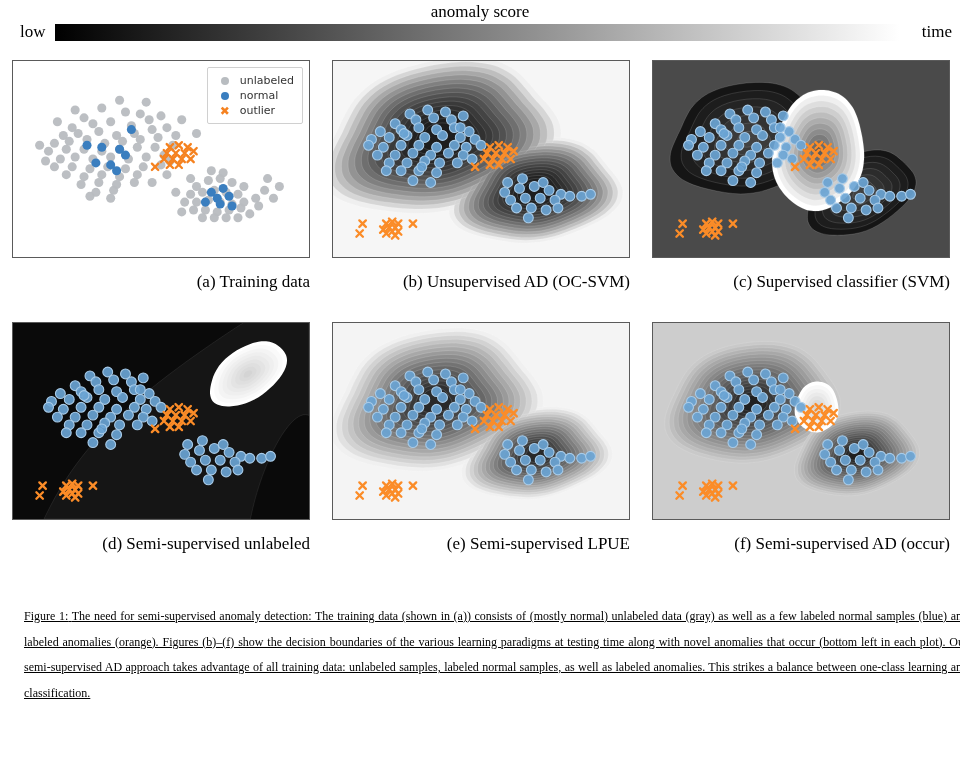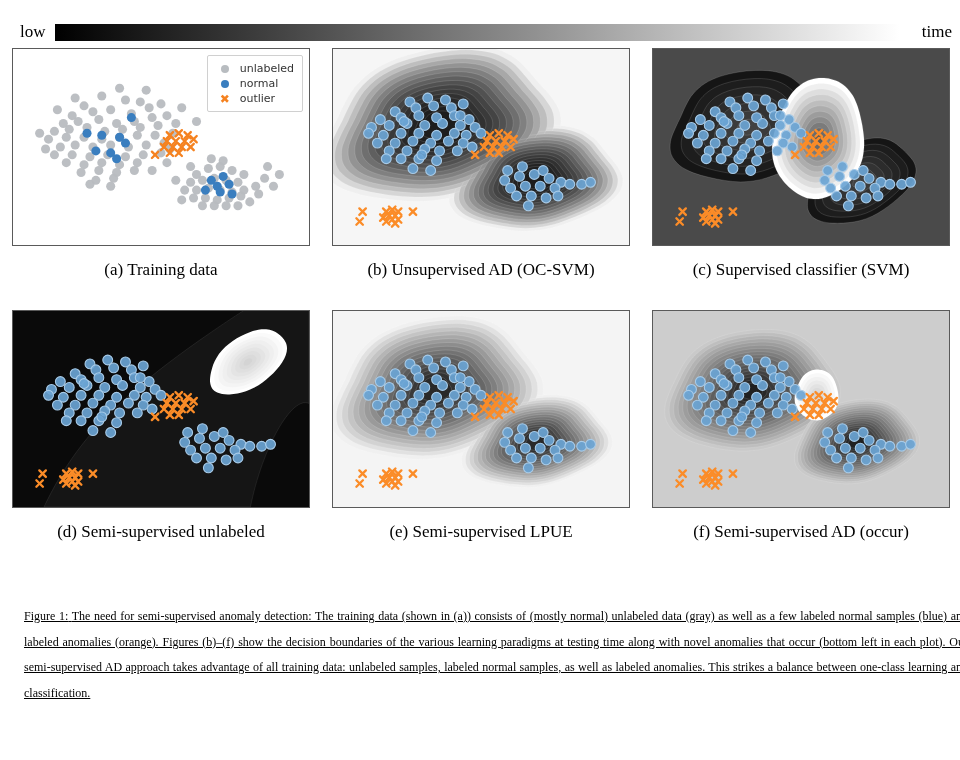--- a/index.html
+++ b/index.html
@@ -18,34 +18,34 @@
     position:absolute;left:0;top:2px;width:960px;text-align:center;
     font-size:17px;font-family:"Liberation Serif", serif;
   }
   #colorbar-low{position:absolute;left:20px;top:22px;font-size:17px;}
   #colorbar-high{position:absolute;right:8px;top:22px;font-size:17px;}
   #colorbar-gradient{
     position:absolute;left:55px;top:24px;width:845px;height:17px;
   }
 
   
-  .panel-grid{position:absolute;left:0;top:48px;width:821px;height:510px;}
+  .panel-grid{position:absolute;left:0;top:60px;width:821px;height:510px;}
   .panel{position:absolute;}
   .plot-box{
     position:absolute;left:0;top:0;
     width:298px;height:198px;
     border:1px solid #5a5a5a;
     box-sizing:border-box;
     overflow:hidden;
     background:#ffffff;
   }
   .plot-box svg{display:block;width:100%;height:100%;}
   .subcaption{
     position:absolute;left:0;top:212px;width:298px;
-    text-align:center;font-size:17px;
+    text-align:right;font-size:17px;
     font-family:"Liberation Serif", serif;
     white-space:nowrap;
   }
 
   
   #panel-a{left:12px;top:0;}
   #panel-b{left:332px;top:0;}
   #panel-c{left:652px;top:0;}
   #panel-d{left:12px;top:262px;}
   #panel-e{left:332px;top:262px;}
@@ -85,20 +85,21 @@
     text-align:justify;
     text-align-last:left;
     color:#000;
     text-decoration:underline;
   }
 </style>
 </head>
 <body>
 
 <div id="colorbar-block">
+  <div id="colorbar-title">anomaly score</div>
   <div id="colorbar-low">low</div>
   <div id="colorbar-high">time</div>
   <div id="colorbar-gradient">
     <svg viewBox="0 0 845 17" preserveAspectRatio="none" style="width:845px;height:17px;display:block;">
       <defs>
         <linearGradient id="cbgrad" x1="0" y1="0" x2="1" y2="0">
           <stop offset="0%" stop-color="#000000"></stop>
           <stop offset="100%" stop-color="#ffffff"></stop>
         </linearGradient>
       </defs>

